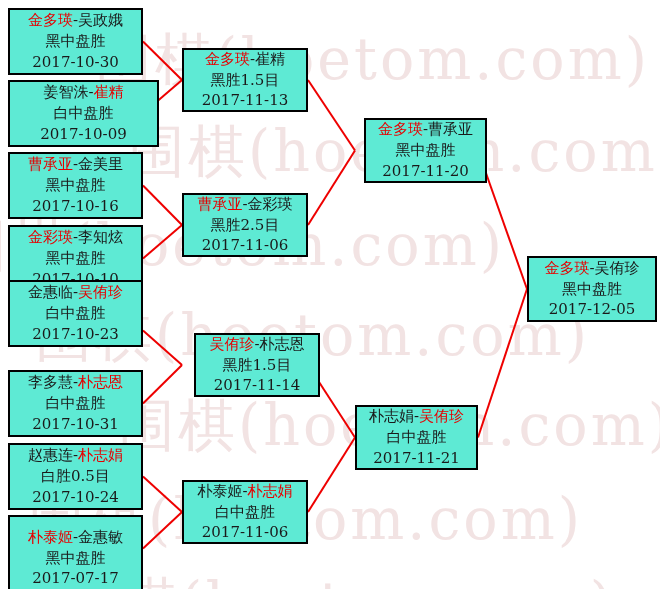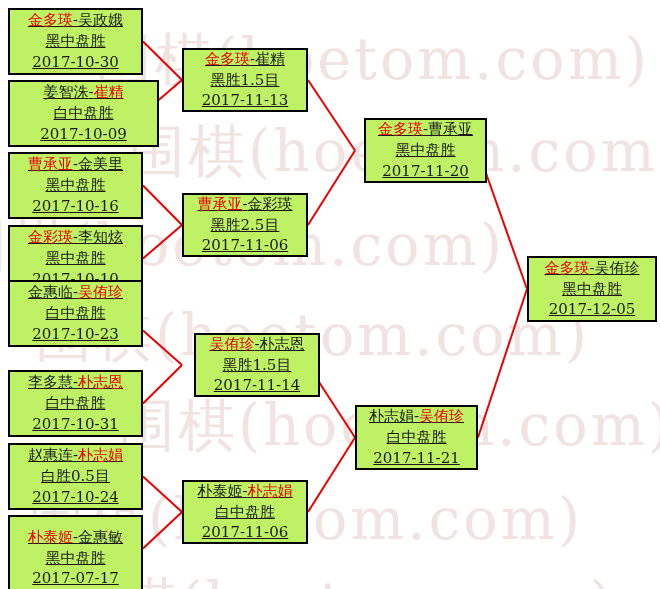--- a/index.html
+++ b/index.html
@@ -13,24 +13,24 @@
     position:relative;width:660px;height:589px;background:#ffffff;overflow:hidden;
     font-family:"DejaVu Serif","Liberation Serif",serif;
   }
   .wm{
     position:absolute;z-index:0;font-size:57px;line-height:1.1;white-space:nowrap;
     color:var(--wm-color);letter-spacing:3px;user-select:none;
   }
   svg.lines{position:absolute;left:0;top:0;z-index:1;}
   svg.lines line{stroke:var(--line-color);stroke-width:2;}
   .box{
-    position:absolute;z-index:2;box-sizing:border-box;background:#bef264;
+    position:absolute;z-index:2;box-sizing:border-box;background:#5eead4;
     border:2px solid var(--border);
     display:flex;flex-direction:column;justify-content:center;
-    text-align:center;font-size:15px;line-height:1.38;color:#1a1a1a;text-decoration:underline;
+    text-align:center;font-size:15px;line-height:1.38;color:#1a1a1a;
   }
   .box .red{color:var(--red);}
 </style>
 </head>
 <body>
 
 <div class="stage">
 
   <div class="wm" style="left:95px;top:28px;">围棋(hoetom.com)</div>
   <div class="wm" style="left:128px;top:120px;">围棋(hoetom.com)</div>

